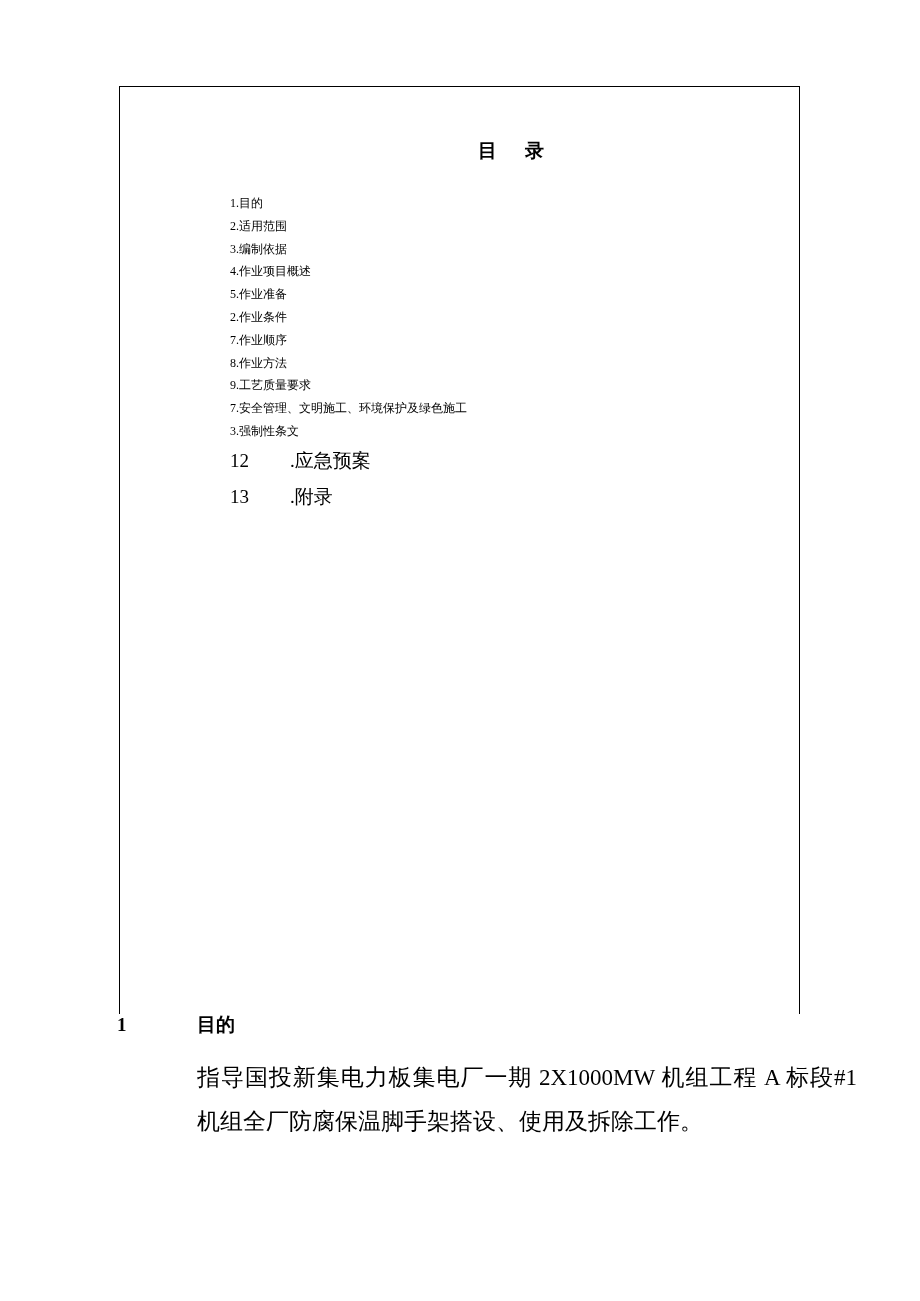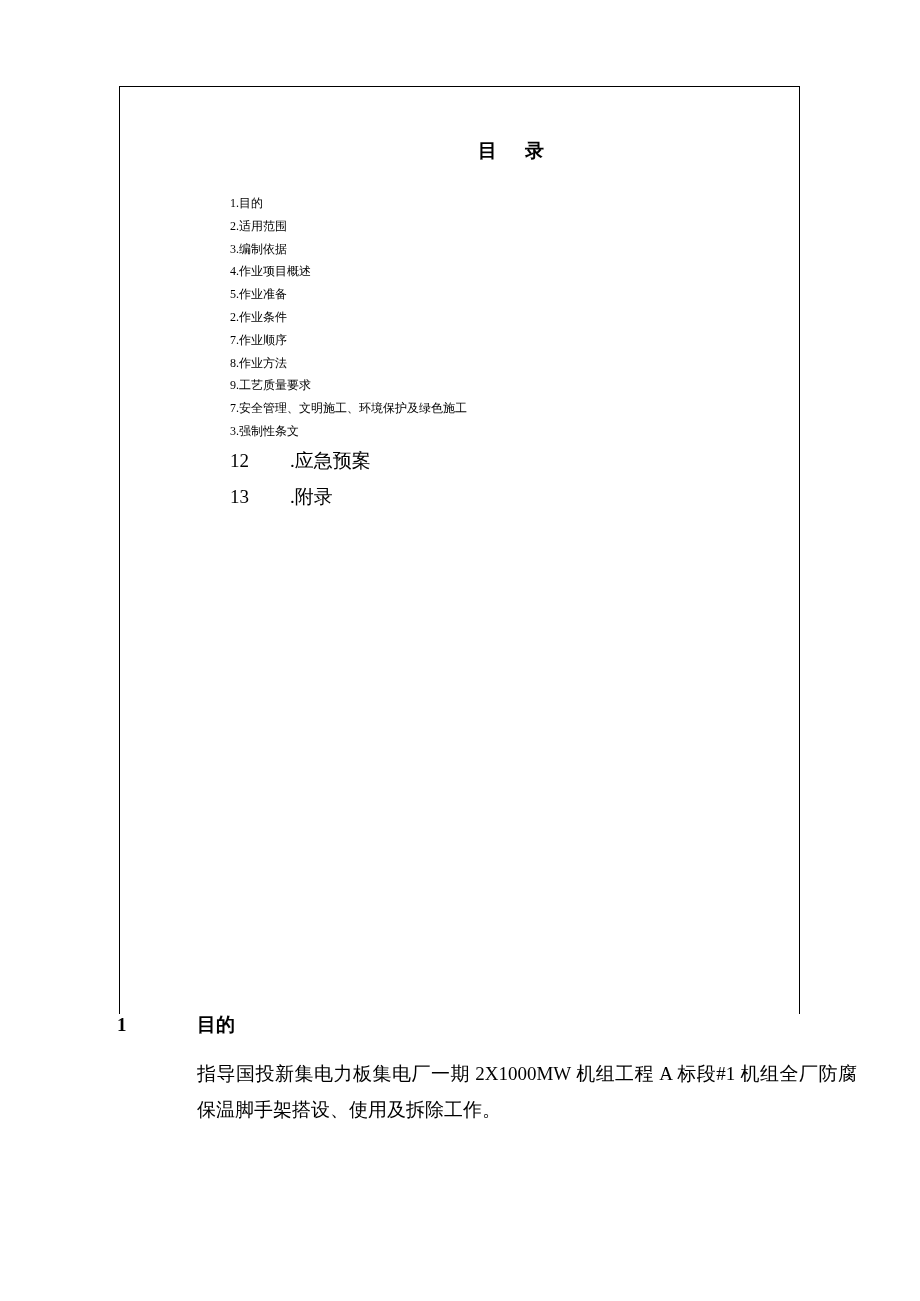--- a/index.html
+++ b/index.html
@@ -62,21 +62,21 @@
     .section-1-header {
       font-size: 19px;
       font-weight: bold;
       margin-bottom: 18px;
     }
     .section-1-header .num {
       display: inline-block;
       width: 80px;
     }
     .section-1-body {
-      font-size: 19px;
+      font-size: 23px;
       line-height: 1.9;
       padding-left: 80px;
       text-align: justify;
     }
   </style>
 </head>
 <body>
 
 <div class="page-frame"></div>
 

